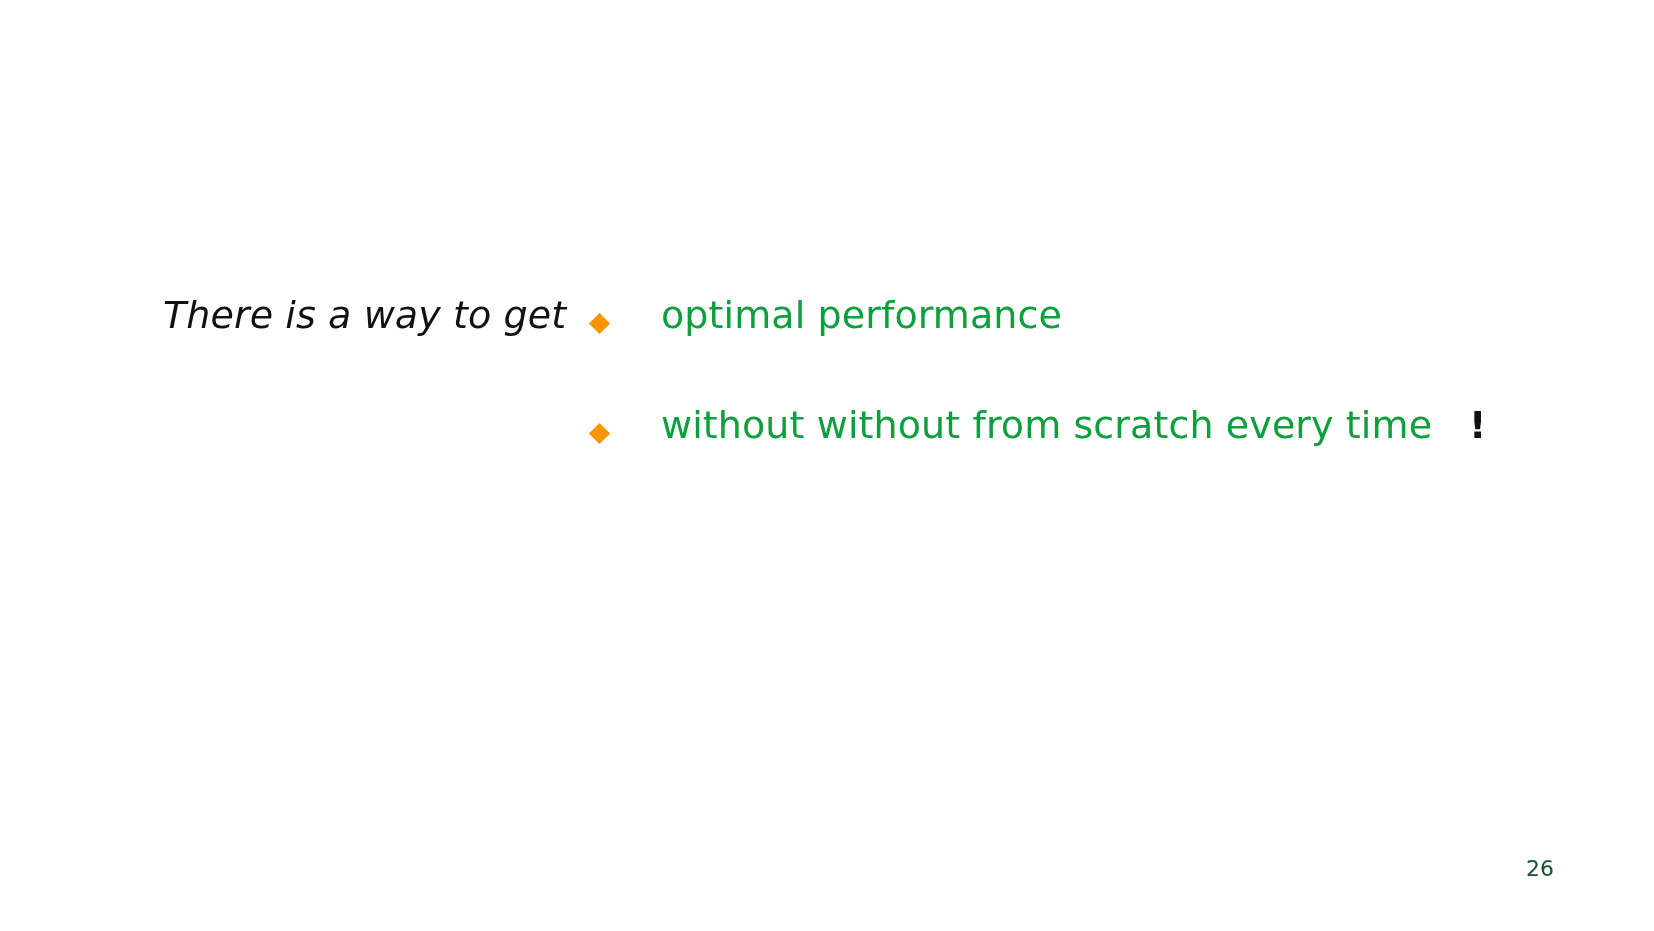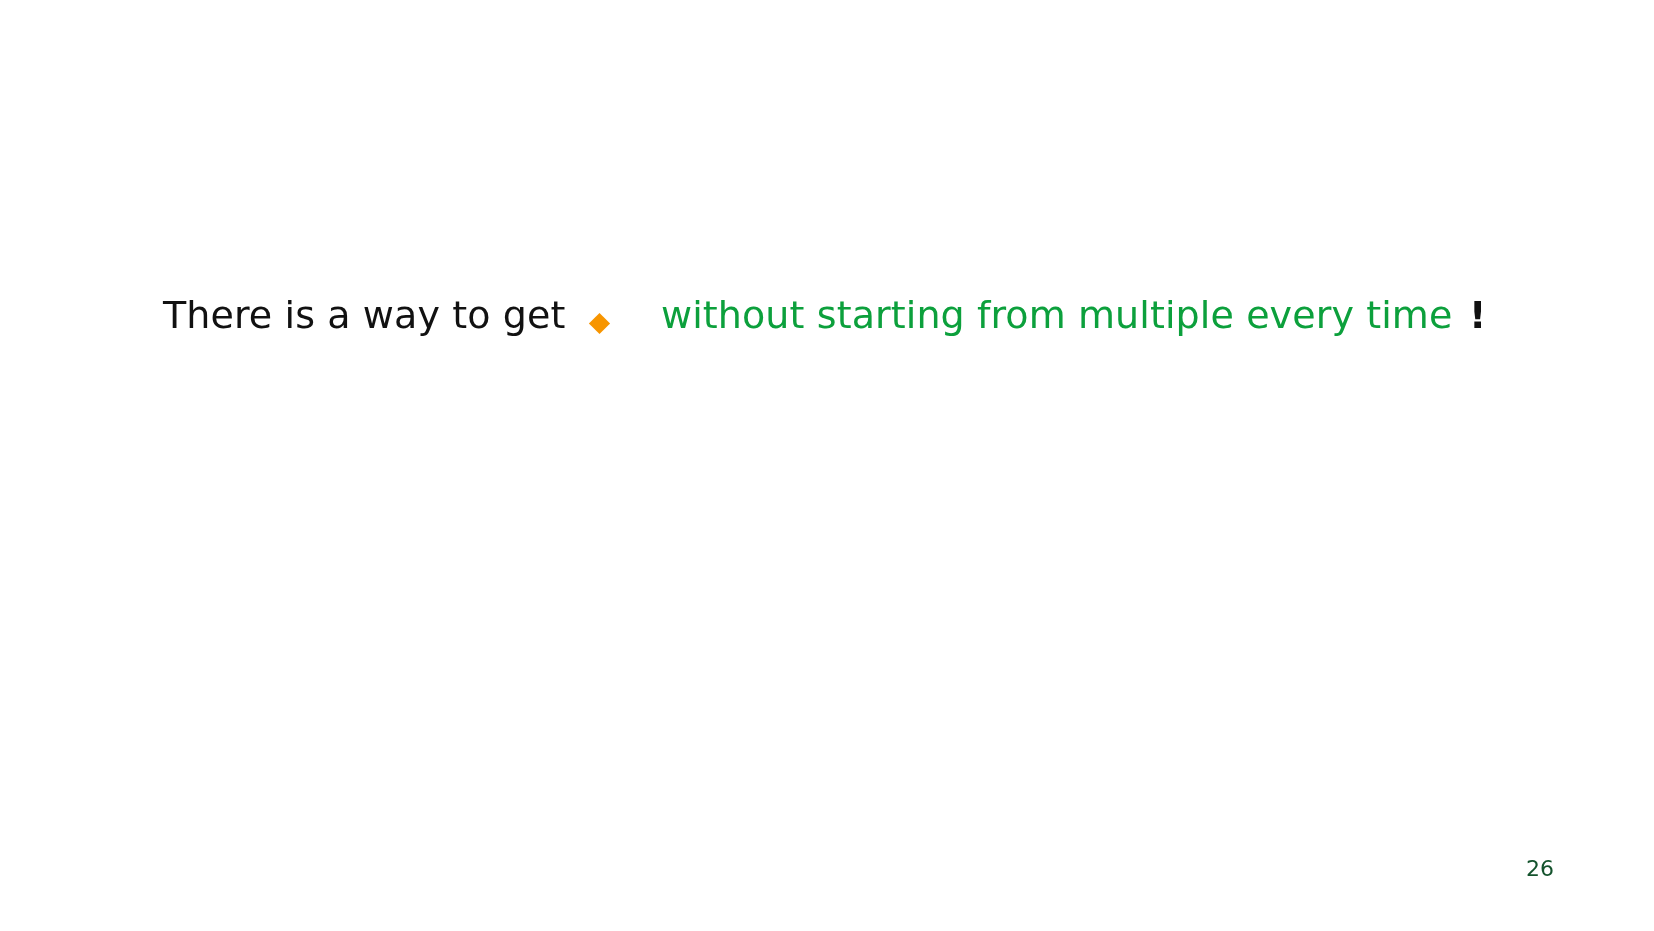--- a/index.html
+++ b/index.html
@@ -21,20 +21,21 @@
   
   .lead-in {
     position: absolute;
     left: 163px;
     top: 289px;
     font-size: 38px;
     line-height: 52px;
     color: #111111;
     white-space: nowrap;
     letter-spacing: 0.1px;
+    font-style: italic;
   }
 
   
   .bullet-list {
     position: absolute;
     left: 592px;
     top: 289px;
     width: 1000px;
   }
   .bullet-row {
@@ -88,27 +89,33 @@
 </style>
 </head>
 <body>
 
 <div id="slide">
 
   <div class="lead-in">There is a way to get</div>
 
   <div class="bullet-list">
 
+    <div class="bullet-row">
+      <span class="bullet-marker">
+        <span class="diamond"></span>
+      </span>
+      <span class="bullet-text">optimal performance</span>
+    </div>
 
 
     <div class="bullet-row">
       <span class="bullet-marker">
         <span class="diamond"></span>
       </span>
-      <span class="bullet-text">without starting from multiple every time</span>
+      <span class="bullet-text">without without from scratch every time</span>
       <span class="bang" id="bang-mark" style="left: 877px;">!</span>
     </div>
 
   </div>
 
   <div class="page-number">26</div>
 
 </div>
 
 </body></html>

